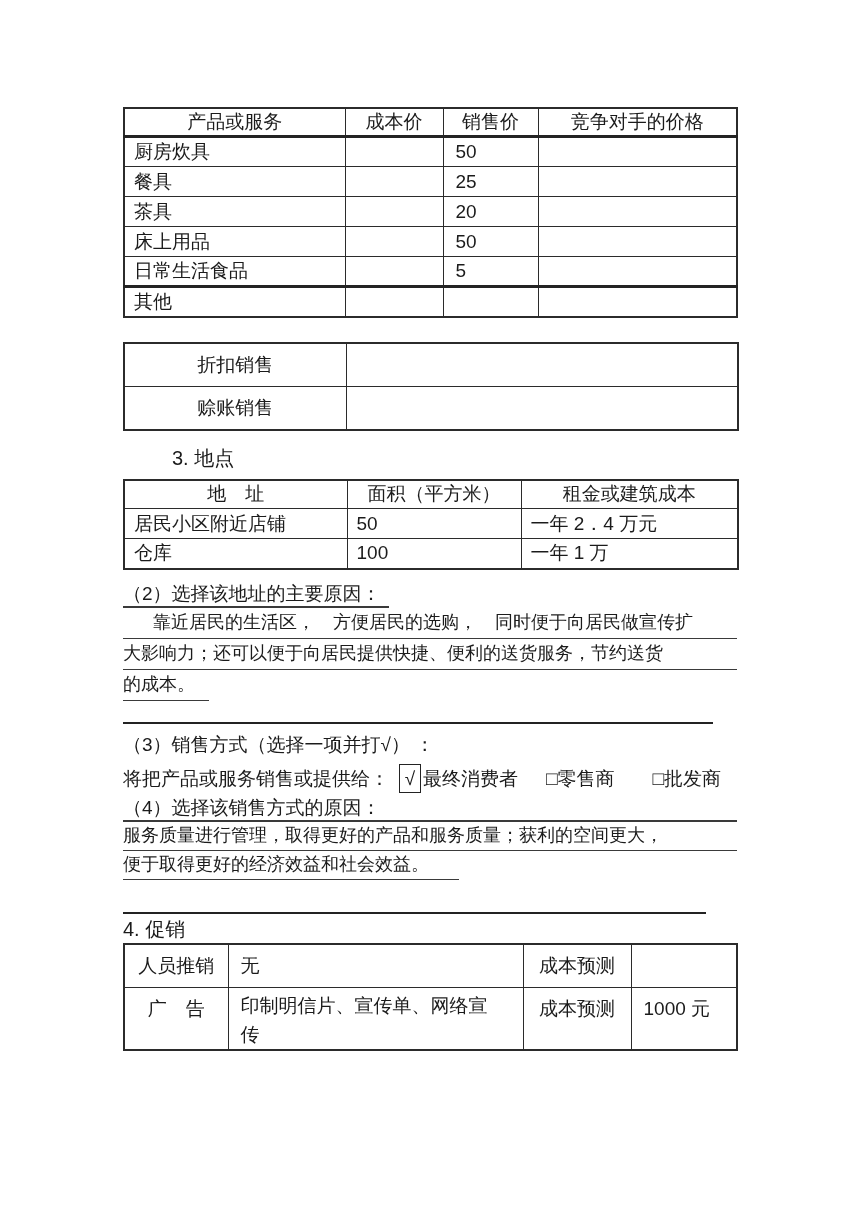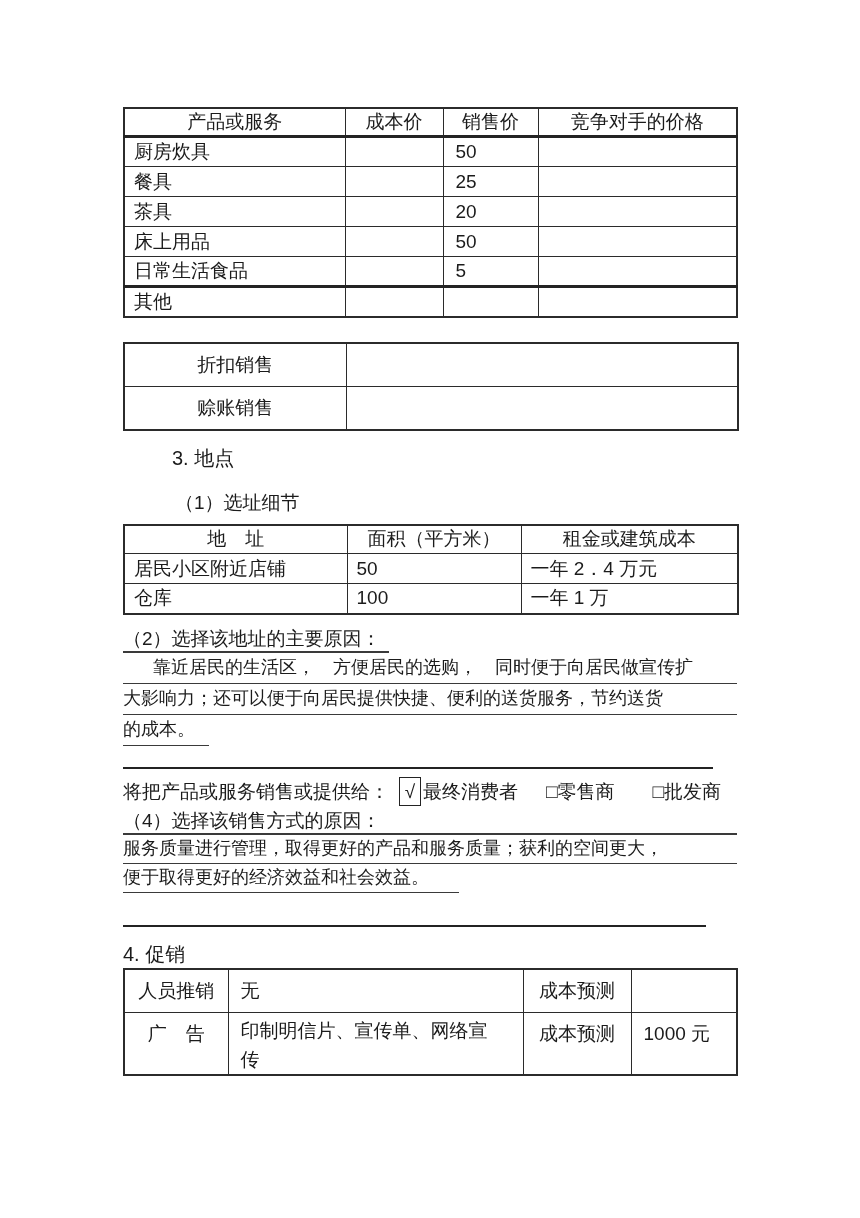--- a/index.html
+++ b/index.html
@@ -60,21 +60,21 @@
 
   #h-method { margin-top:10px; font-size:19px; line-height:22px; }
   .checkline { margin-top:8px; height:30px; display:flex; align-items:center; font-size:19px; white-space:nowrap; }
   .box { display:inline-flex; width:20px; height:27px; border:1.5px solid #232323;
          align-items:center; justify-content:center; font-size:19px; margin:0 2px 0 10px; flex:none; }
   .opt { display:inline-flex; align-items:center; }
   .opt .sq { font-size:19px; }
   .opt.second { margin-left:28px; }
   .opt.third  { margin-left:38px; }
 
-  #h-promo { margin-top:16px; }
+  #h-promo { margin-top:4px; }
 
   
   .t4 { margin-top:3px; width:613px; }
   .t4 tr.r1 { height:30px; }
   .t4 tr.r2 { height:61px; }
   .t4 tr.r2 td { vertical-align:top; padding-top:8px; }
   .t4 td.c2 { padding:0 22px 0 12px; line-height:29px; }
   .t4 tr.r2 td.c2 { padding-top:3px; }
   .t4 td.c4 { padding-left:12px; }
 </style>
@@ -150,21 +150,20 @@
           <td></td>
         </tr>
         <tr>
           <td class="ctr">赊账销售</td>
           <td></td>
         </tr>
       </tbody>
     </table>
 
     <div id="h-loc" class="h-big">3. 地点</div>
-    <div id="h-loc-1">（1）选址细节</div>
 
     <table class="tbl t3">
       <colgroup>
           <col style="width:223px">
           <col style="width:174px">
           <col style="width:217px">
         </colgroup>
       <thead>
         <tr>
           <th>地　址</th>
@@ -192,20 +191,21 @@
     <div class="para">
       <div class="ln first">靠近居民的生活区，　方便居民的选购，　同时便于向居民做宣传扩</div>
       <div class="ln">大影响力；还可以便于向居民提供快捷、便利的送货服务，节约送货</div>
       <div class="ln noline">
         <span class="short">的成本。</span>
       </div>
     </div>
 
     <div id="rule-1" class="rule"></div>
 
+    <div id="h-method">（3）销售方式（选择一项并打√） ：</div>
     <div class="checkline">
       <span>将把产品或服务销售或提供给：</span>
       <span class="opt first">
         <span class="box">√</span>
         <span>最终消费者</span>
       </span>
       <span class="opt second">
         <span class="sq">□</span>
         <span>零售商</span>
       </span>

